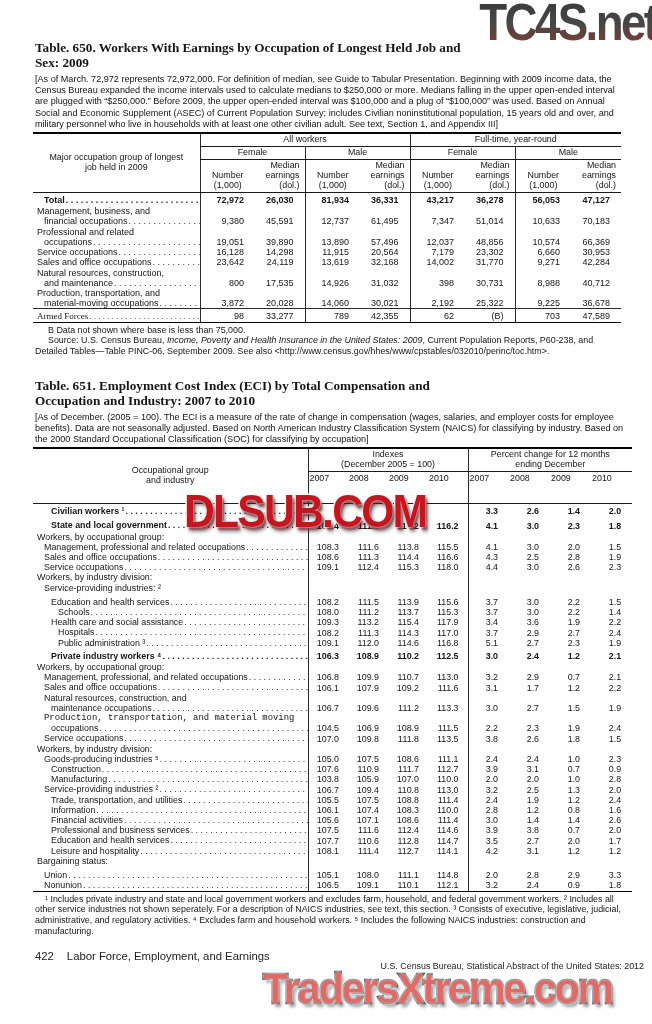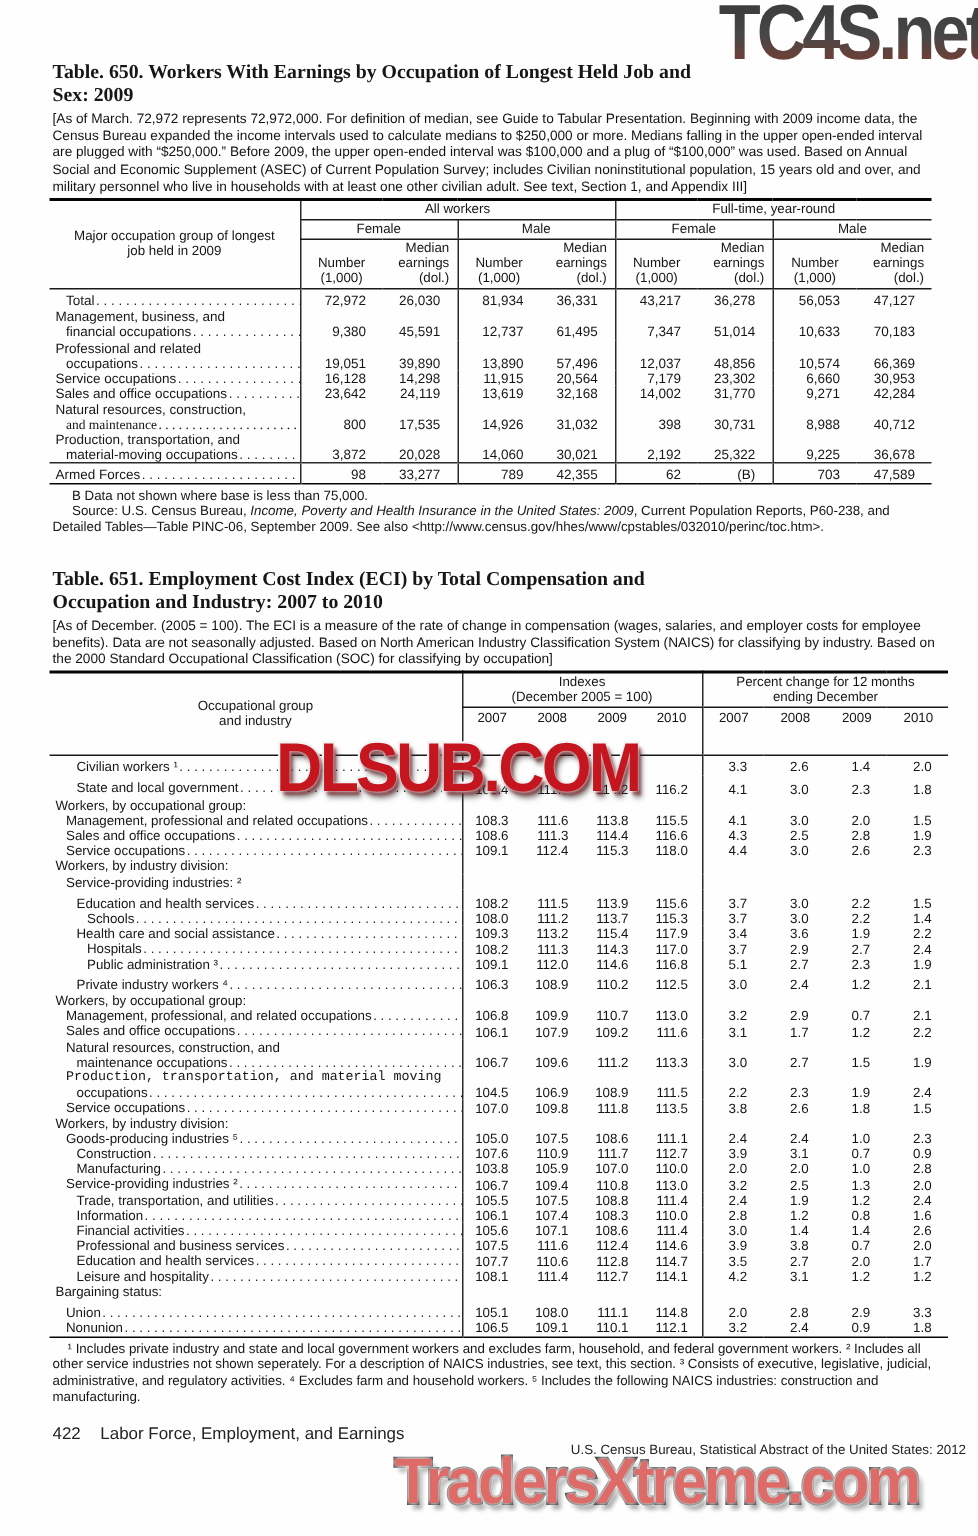--- a/index.html
+++ b/index.html
@@ -54,34 +54,34 @@
   thead tr:last-child th{border-bottom:1px solid #1a1a1a;}
   .h-num{vertical-align:bottom; text-align:center; padding-bottom:1px;}
   .h-med{vertical-align:bottom; text-align:right; padding-right:5px; padding-bottom:1px;}
   td.stub{text-align:left; padding-left:4px;}
   td.num{text-align:right; white-space:nowrap;}
   .lbl-line{line-height:10.2px;}
   .lbl-line.cont{padding-left:7px;}
   .with-leader{display:flex;}
   .with-leader > span:first-child{flex:0 0 auto;}
   .leader{flex:1 1 auto; overflow:hidden; white-space:nowrap; color:#1d1d1d; padding-left:1px;}
-  tr.bold{font-weight:normal;}
+  tr.bold{font-weight:bold;}
   tr.bold td{padding-top:3px; padding-bottom:1px;}
   tr.space-above td{padding-top:4px;}
   tr.rule-above td{border-top:1px solid #2a2a2a; padding-top:2px;}
   
   #t650{width:588px;}
   #t650 td{line-height:10.3px;}
   #t650 td.num{padding-right:11px;}
   #t650 tbody tr:first-child td{padding-top:2px;}
   
   #t651{width:599px;}
   #t651 td{line-height:10.05px; font-size:8.9px;}
   #t651 td.num{padding-right:9px;}
-  #t651 th.yr{text-align:right; padding-right:10px; padding-top:2px; padding-bottom:19px;}
+  #t651 th.yr{text-align:left; padding-right:10px; padding-top:2px; padding-bottom:19px;}
   #t651 td:nth-child(n+6).num{padding-right:11px;}
   #t651 tbody tr:first-child td{padding-top:2px;}
   
   .fn{margin:2px 26px 0 35px; font-size:8.9px; line-height:1.2; text-indent:13px;}
   .src{margin:0 26px 0 35px; font-size:8.9px; line-height:1.2; text-indent:13px;}
   .src .it{font-style:italic;}
   
   .page-footer{position:absolute; left:35px; top:950px; font-size:11.3px; color:#222;}
   .page-footer .num{margin-right:13px;}
   .attribution{position:absolute; right:8px; top:961px; font-size:8.9px; color:#222;}
@@ -226,21 +226,21 @@
           <td class="num v">13,619</td>
           <td class="num">32,168</td>
           <td class="num v">14,002</td>
           <td class="num">31,770</td>
           <td class="num v">9,271</td>
           <td class="num">42,284</td>
         </tr>
         <tr>
           <td class="stub">
             <div class="lbl-line" style="padding-left: 0px;"><span>Natural resources, construction,</span></div>
-            <div class="lbl-line cont with-leader" style="padding-left: 7px; font-family: Liberation Serif, serif;">
+            <div class="lbl-line cont with-leader" style="padding-left: 7px;">
               <span>and maintenance</span>
               <span class="leader"> . . . . . . . . . . . . . . . . . . . . . . . . . . . . . . . . . . . . . . . . . . . . . . . . . . . . . . . . . . . . . . . . . . . . . . . . . . . . . . . . . . . . . . . . . . . . . . . . . . . . . . . . . . . . . .</span>
             </div>
           </td>
           <td class="num v">800</td>
           <td class="num">17,535</td>
           <td class="num v">14,926</td>
           <td class="num">31,032</td>
           <td class="num v">398</td>
           <td class="num">30,731</td>
@@ -259,21 +259,21 @@
           <td class="num">20,028</td>
           <td class="num v">14,060</td>
           <td class="num">30,021</td>
           <td class="num v">2,192</td>
           <td class="num">25,322</td>
           <td class="num v">9,225</td>
           <td class="num">36,678</td>
         </tr>
         <tr class="rule-above">
           <td class="stub">
-            <div class="lbl-line with-leader" style="padding-left: 0px;">
+            <div class="lbl-line with-leader" style="padding-left: 0px; font-family: Liberation Serif, serif;">
               <span>Armed Forces</span>
               <span class="leader"> . . . . . . . . . . . . . . . . . . . . . . . . . . . . . . . . . . . . . . . . . . . . . . . . . . . . . . . . . . . . . . . . . . . . . . . . . . . . . . . . . . . . . . . . . . . . . . . . . . . . . . . . . . . . . .</span>
             </div>
           </td>
           <td class="num v">98</td>
           <td class="num">33,277</td>
           <td class="num v">789</td>
           <td class="num">42,355</td>
           <td class="num v">62</td>
           <td class="num">(B)</td>

